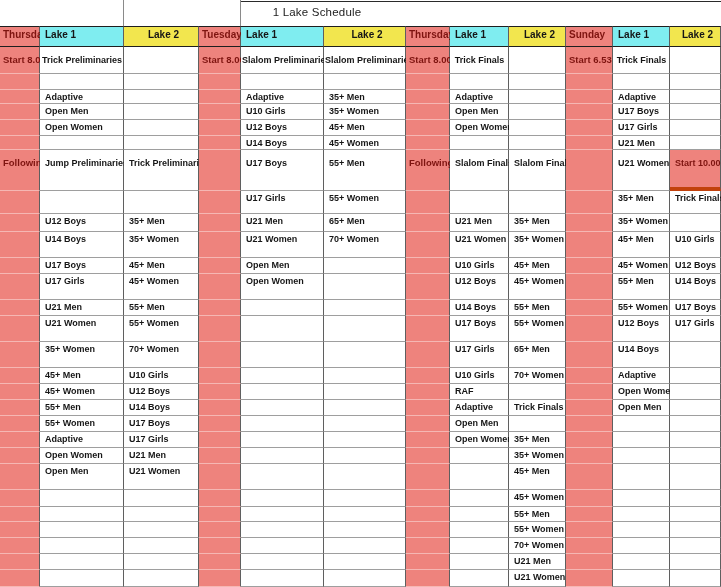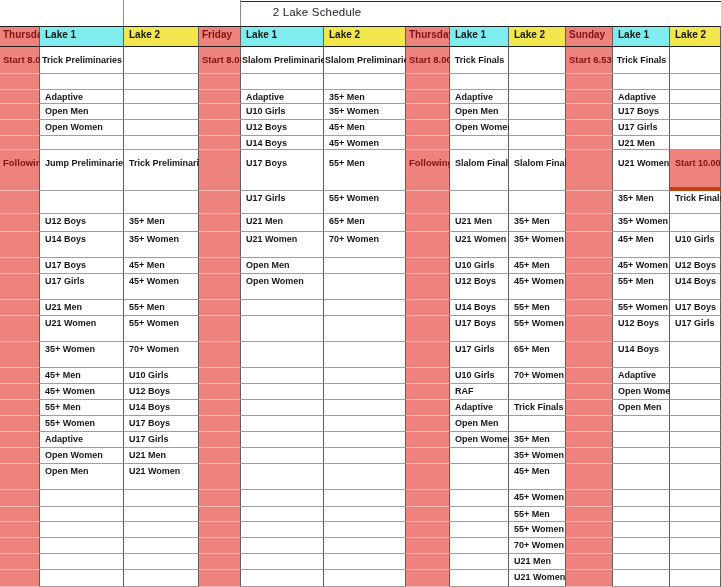--- a/index.html
+++ b/index.html
@@ -23,42 +23,42 @@
     font-size:9px; font-weight:bold; color:#161616;
     padding:2px 0 0 5px; line-height:1.15; white-space:nowrap; overflow:visible;
   }
   .cell.day {
     background:var(--salmon); color:var(--daytext);
     border-bottom:1px solid rgba(255,255,255,0.42);
     font-size:9.5px; padding-left:3px;
   }
   .cell.hdr { border-top:1px solid #1e1e1e; border-bottom:1px solid #1e1e1e; font-size:10px; }
   .cell.lake1h { background:var(--cyan); }
-  .cell.lake2h { background:var(--yellow); }
+  .cell.lake2h { background:var(--yellow);text-align:center; }
   .cell.start-cell { background:var(--salmon); color:var(--daytext); border-bottom:4px solid #c2410c; }
   .cell.fw-n { font-weight:bold; }
   .cell.rstart { padding-top:8px; }
   .cell.rfollow { padding-top:8px; }
   .cell.ctr { text-align:center; padding-left:1px; }
 </style>
 </head>
 <body>
 
 <div id="frame">
   <div id="title-row">
     <div id="topline"></div>
     <div class="tick" style="left:123px"></div>
     <div class="tick" style="left:240px"></div>
-    <div id="title-text">2 Lake Schedule</div>
+    <div id="title-text">1 Lake Schedule</div>
   </div>
   <div id="grid" style="grid-template-columns: 40px 84px 75px 42px 83px 82px 44px 59px 57px 47px 57px 51px; grid-template-rows: 21px 27px 15.5px 14.5px 15.5px 16px 14.5px 40.5px 23.5px 17.5px 26px 16px 26px 16px 26px 26px 16px 16px 16px 16px 16px 16px 26px 17px 15px 16px 16px 16px 17.5px;">
       <div class="cell day hdr">Thursday</div>
       <div class="cell hdr lake1h">Lake 1</div>
       <div class="cell hdr lake2h">Lake 2</div>
-      <div class="cell day hdr">Friday</div>
+      <div class="cell day hdr">Tuesday</div>
       <div class="cell hdr lake1h">Lake 1</div>
       <div class="cell hdr lake2h">Lake 2</div>
       <div class="cell day hdr">Thursday</div>
       <div class="cell hdr lake1h">Lake 1</div>
       <div class="cell hdr lake2h">Lake 2</div>
       <div class="cell day hdr">Sunday</div>
       <div class="cell hdr lake1h">Lake 1</div>
       <div class="cell hdr lake2h">Lake 2</div>
       <div class="cell day rstart">Start 8.00</div>
       <div class="cell rstart ctr">Trick Preliminaries</div>

